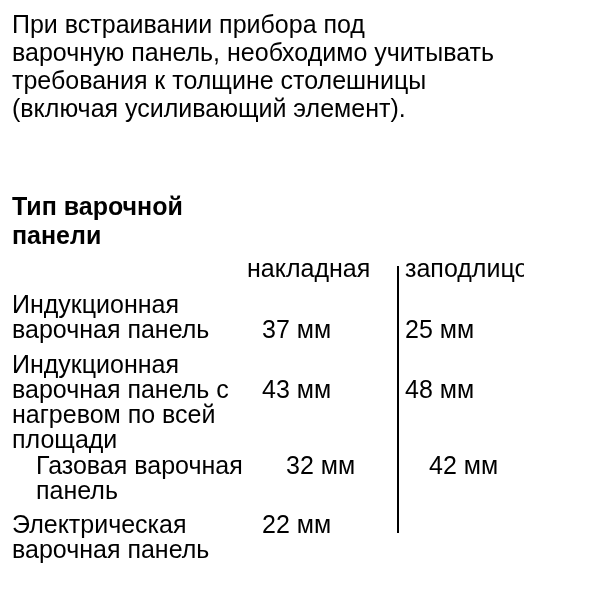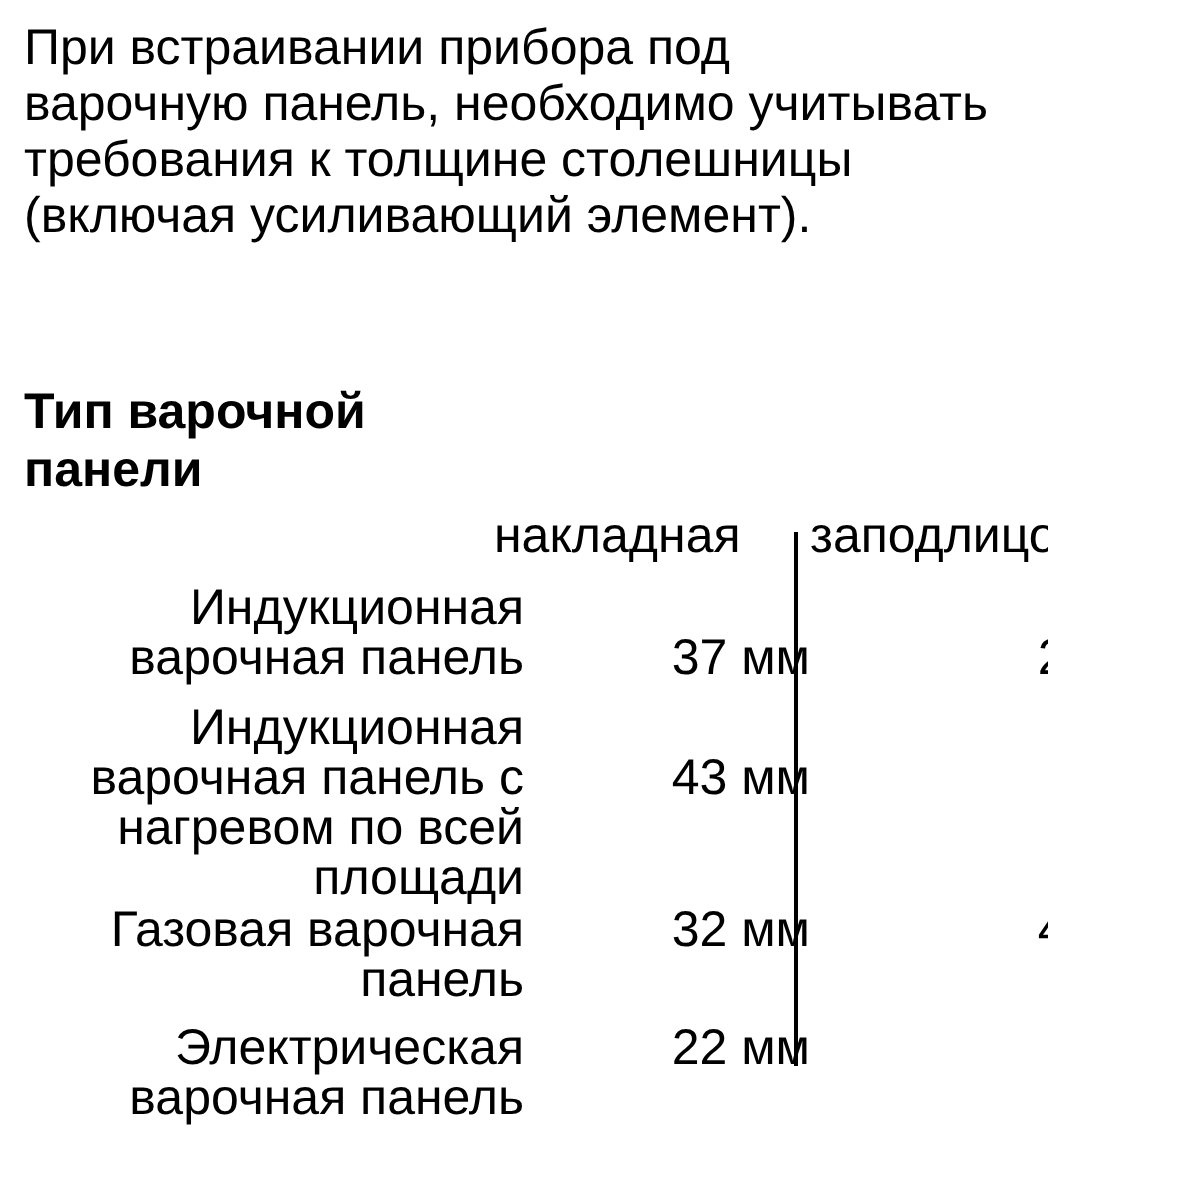--- a/index.html
+++ b/index.html
@@ -55,25 +55,24 @@
     background: #000000;
   }
 
   .rows {
     position: absolute;
     left: 12px;
     top: 292px;
     width: 576px;
     font-size: 25px;
     line-height: 25px;
-    text-align: right;
   }
   .row { display: grid; grid-template-columns: 250px 143px 1fr; }
   .row:nth-child(2) { margin-top: 10px; }
-  .row:nth-child(3) { margin-top: 1px; }
+  .row:nth-child(3) { margin-top: 1px; margin-left: 24px; }
   .row:nth-child(4) { margin-top: 9px; }
   .row.val-line2 .val { padding-top: 25px; }
 </style>
 </head>
 <body>
 
 <div class="page">
 
   <div class="intro pre">При встраивании прибора под
 варочную панель, необходимо учитывать
@@ -99,20 +98,21 @@
       <div class="val">37 мм</div>
       <div class="val">25 мм</div>
     </div>
 
     <div class="row val-line2">
       <div class="type pre">Индукционная
 варочная панель с
 нагревом по всей
 площади</div>
       <div class="val">43 мм</div>
+      <div class="val">48 мм</div>
     </div>
 
     <div class="row">
       <div class="type pre">Газовая варочная
 панель</div>
       <div class="val">32 мм</div>
       <div class="val">42 мм</div>
     </div>
 
     <div class="row">

